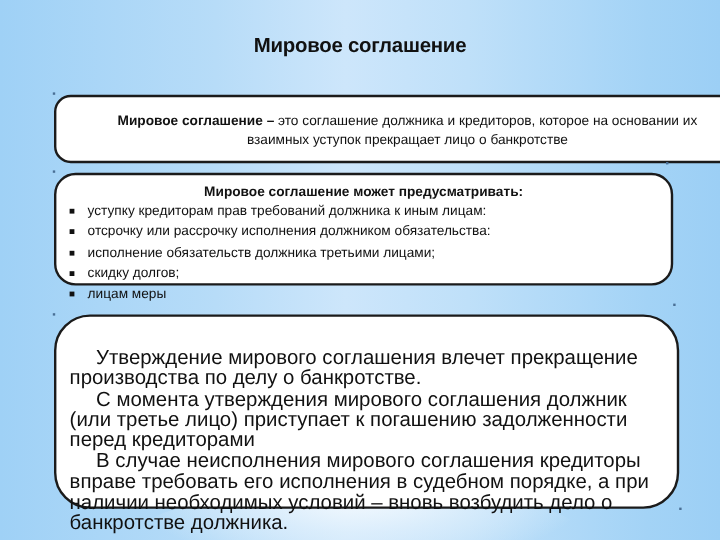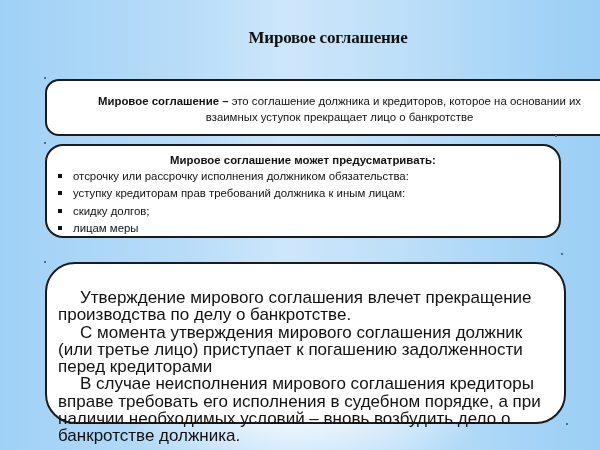--- a/index.html
+++ b/index.html
@@ -12,21 +12,21 @@
     .glow {
       position: absolute; left: 120px; top: 410px; width: 360px; height: 60px;
       border-radius: 50%;
       background: radial-gradient(ellipse at center top, rgba(255,255,255,0.85) 0%, rgba(230,243,253,0.6) 40%, rgba(200,228,250,0) 75%);
     }
     .title {
       position: absolute; left: 0; width: 600px; top: 28px;
       text-align: center; font-size: 17px; font-weight: bold;
       letter-spacing: -0.2px;
     }
-    .title span { position: relative; left: 28px; font-family: Liberation Serif, serif; }
+    .title span { position: relative; left: 0; }
     .box {
       position: absolute; background: #fff;
       border: 2px solid #1b1b1b;
       box-sizing: border-box;
     }
     .box1 { left: 45px; top: 79px; width: 589px; height: 57px; border-radius: 14px; }
     .box2 { left: 45px; top: 144px; width: 516px; height: 94px; border-radius: 18px; }
     .box3 { left: 45px; top: 262px; width: 521px; height: 162px; border-radius: 30px; }
     .dot { position: absolute; width: 2px; height: 2px; background: #4a6f95; }
     .b1-text {
@@ -67,22 +67,23 @@
     <b>Мировое соглашение –</b><span> это соглашение должника и кредиторов, которое на основании их</span><br>
     <span>взаимных уступок  прекращает лицо о банкротстве</span>
   </div>
 </div>
 <div class="dot" style="left:555px;top:135px;"></div>
 
 <div class="dot" style="left:44px;top:142px;"></div>
 <div class="box box2">
   <div class="b2-title">Мировое соглашение может предусматривать:</div>
   <ul class="b2-list">
+    <li><span class="bullet"></span><span>уступку кредиторам прав требований должника к иным лицам:</span></li>
     <li><span class="bullet"></span><span>отсрочку или рассрочку исполнения должником обязательства:</span></li>
-    <li><span class="bullet"></span><span>уступку кредиторам прав требований должника к иным лицам:</span></li>
+    <li><span class="bullet"></span><span>исполнение обязательств должника третьими лицами;</span></li>
     <li><span class="bullet"></span><span>скидку долгов;</span></li>
     <li><span class="bullet"></span><span>лицам меры</span></li>
   </ul>
 </div>
 <div class="dot" style="left:561px;top:253px;"></div>
 
 <div class="dot" style="left:44px;top:261px;"></div>
 <div class="box box3">
   <div class="b3-text">
     <p>Утверждение мирового соглашения влечет прекращение производства по делу о банкротстве.</p>

